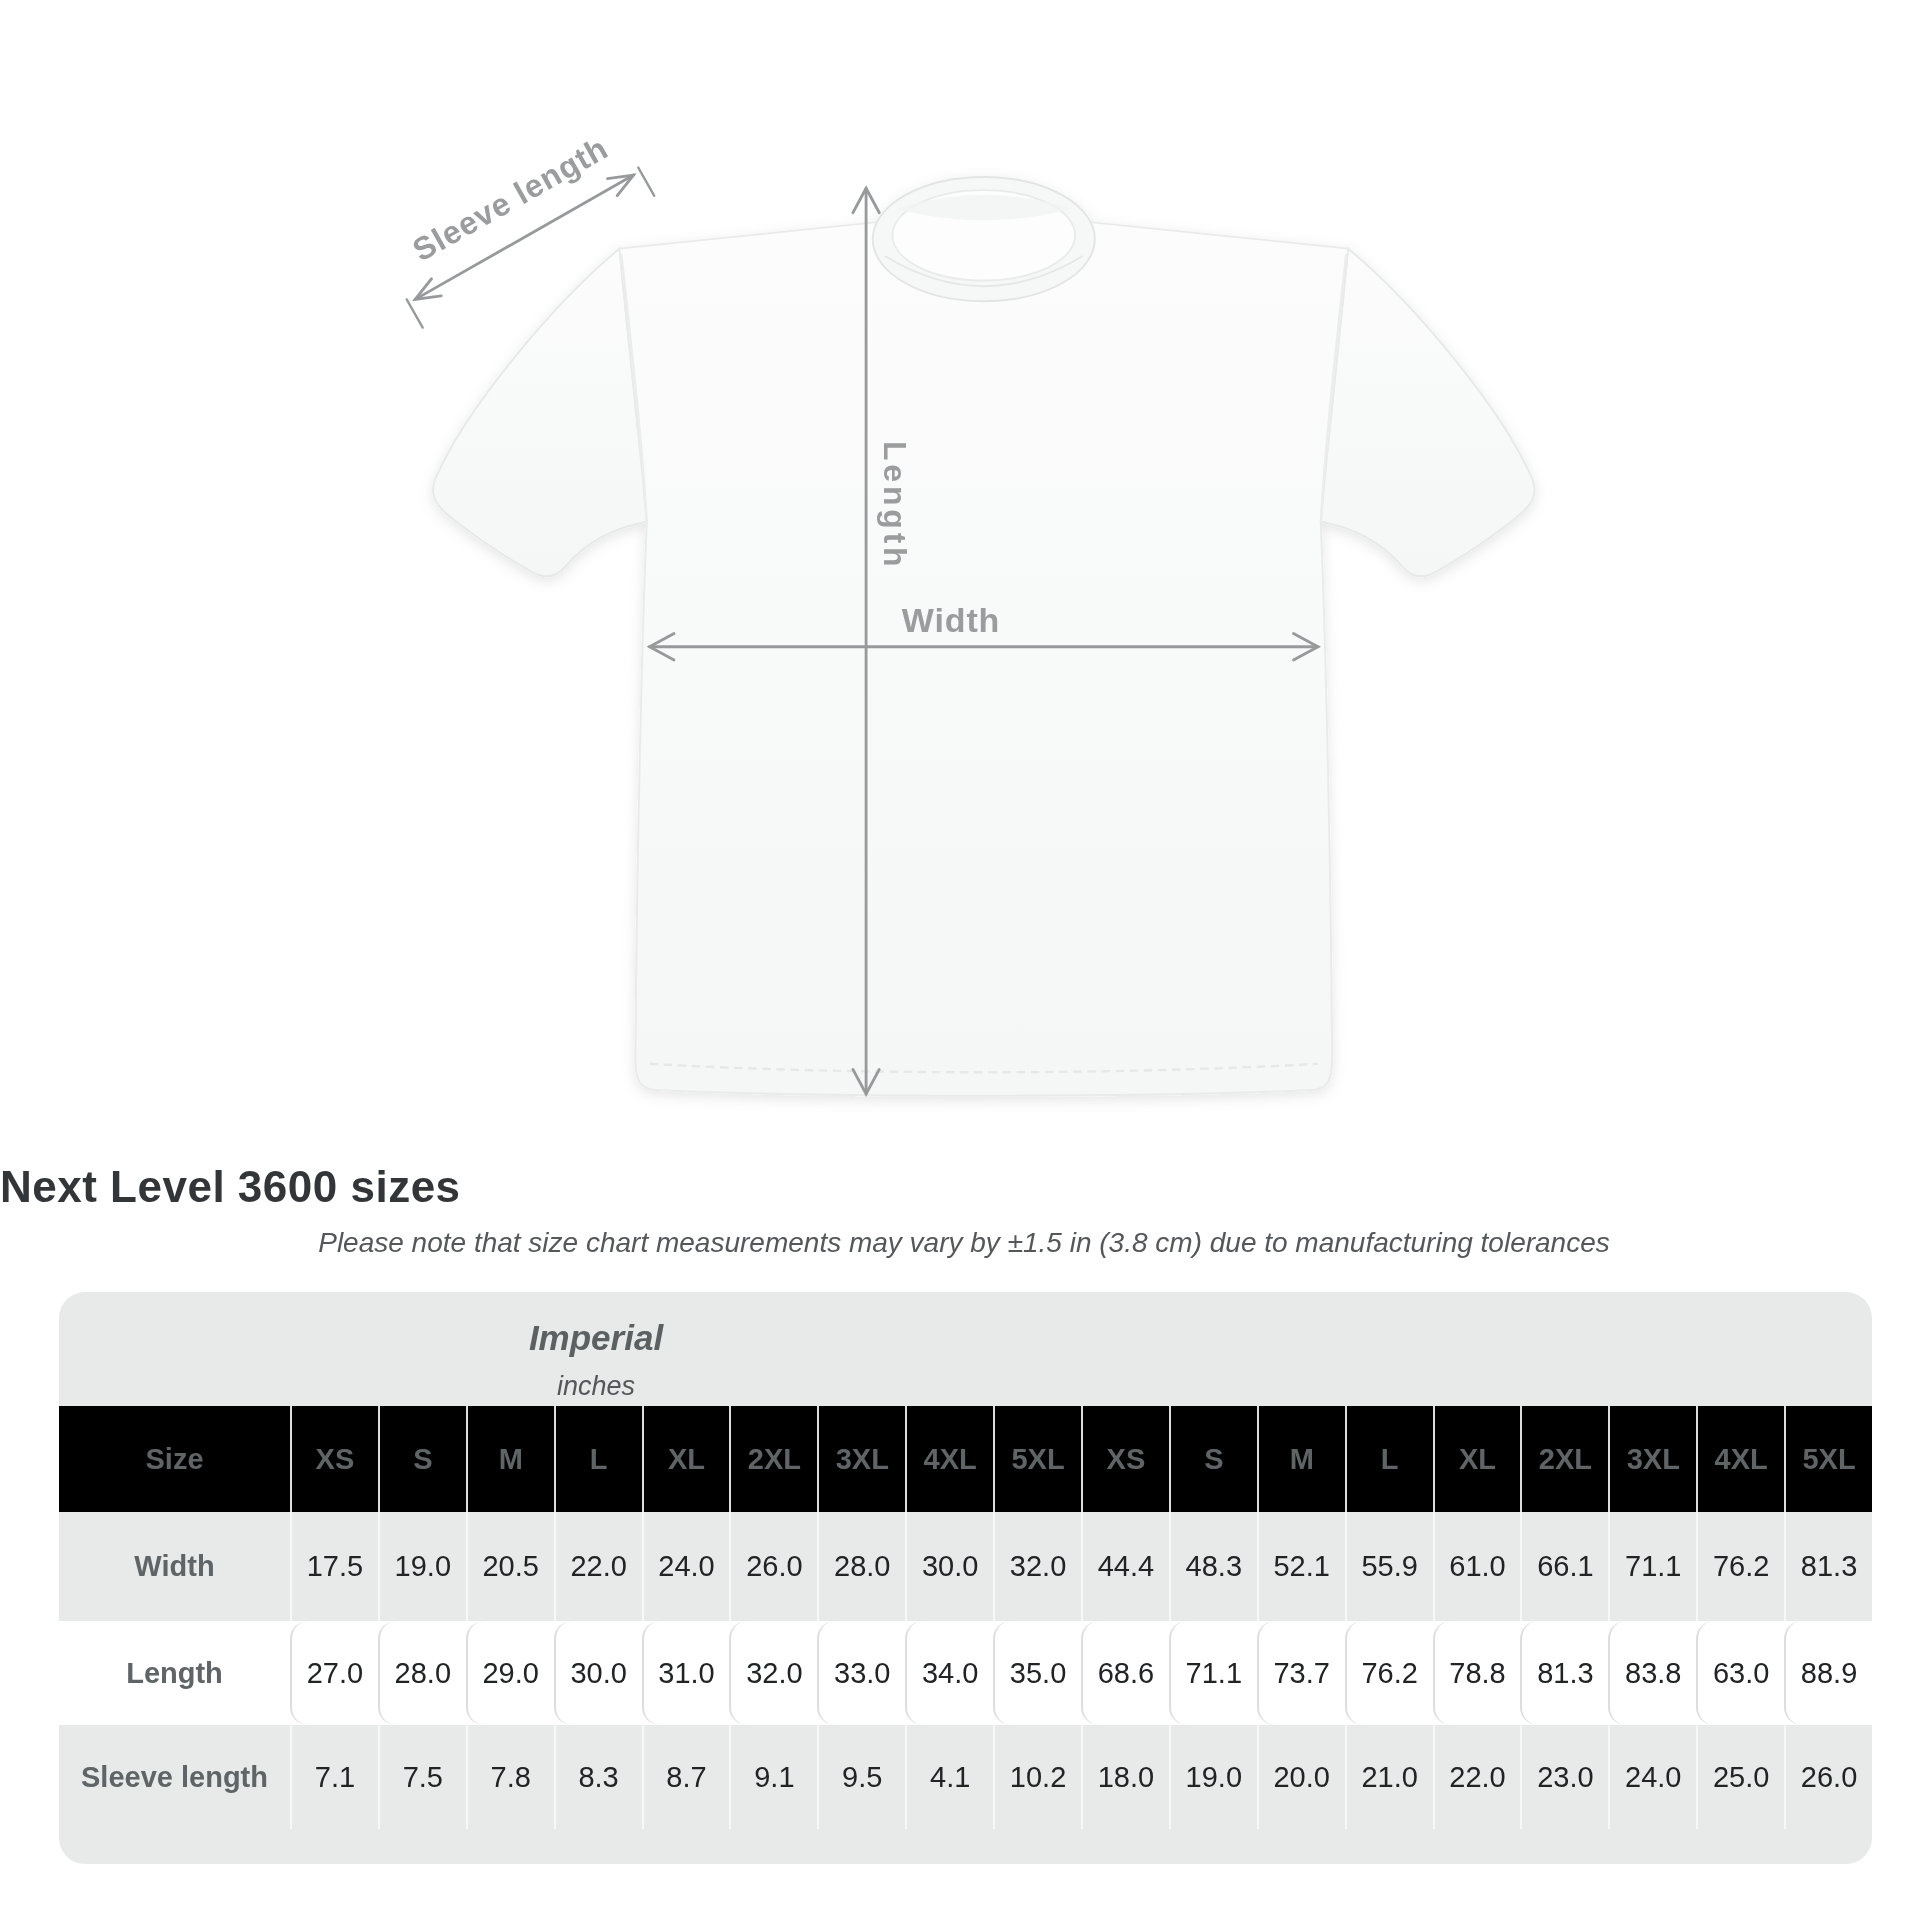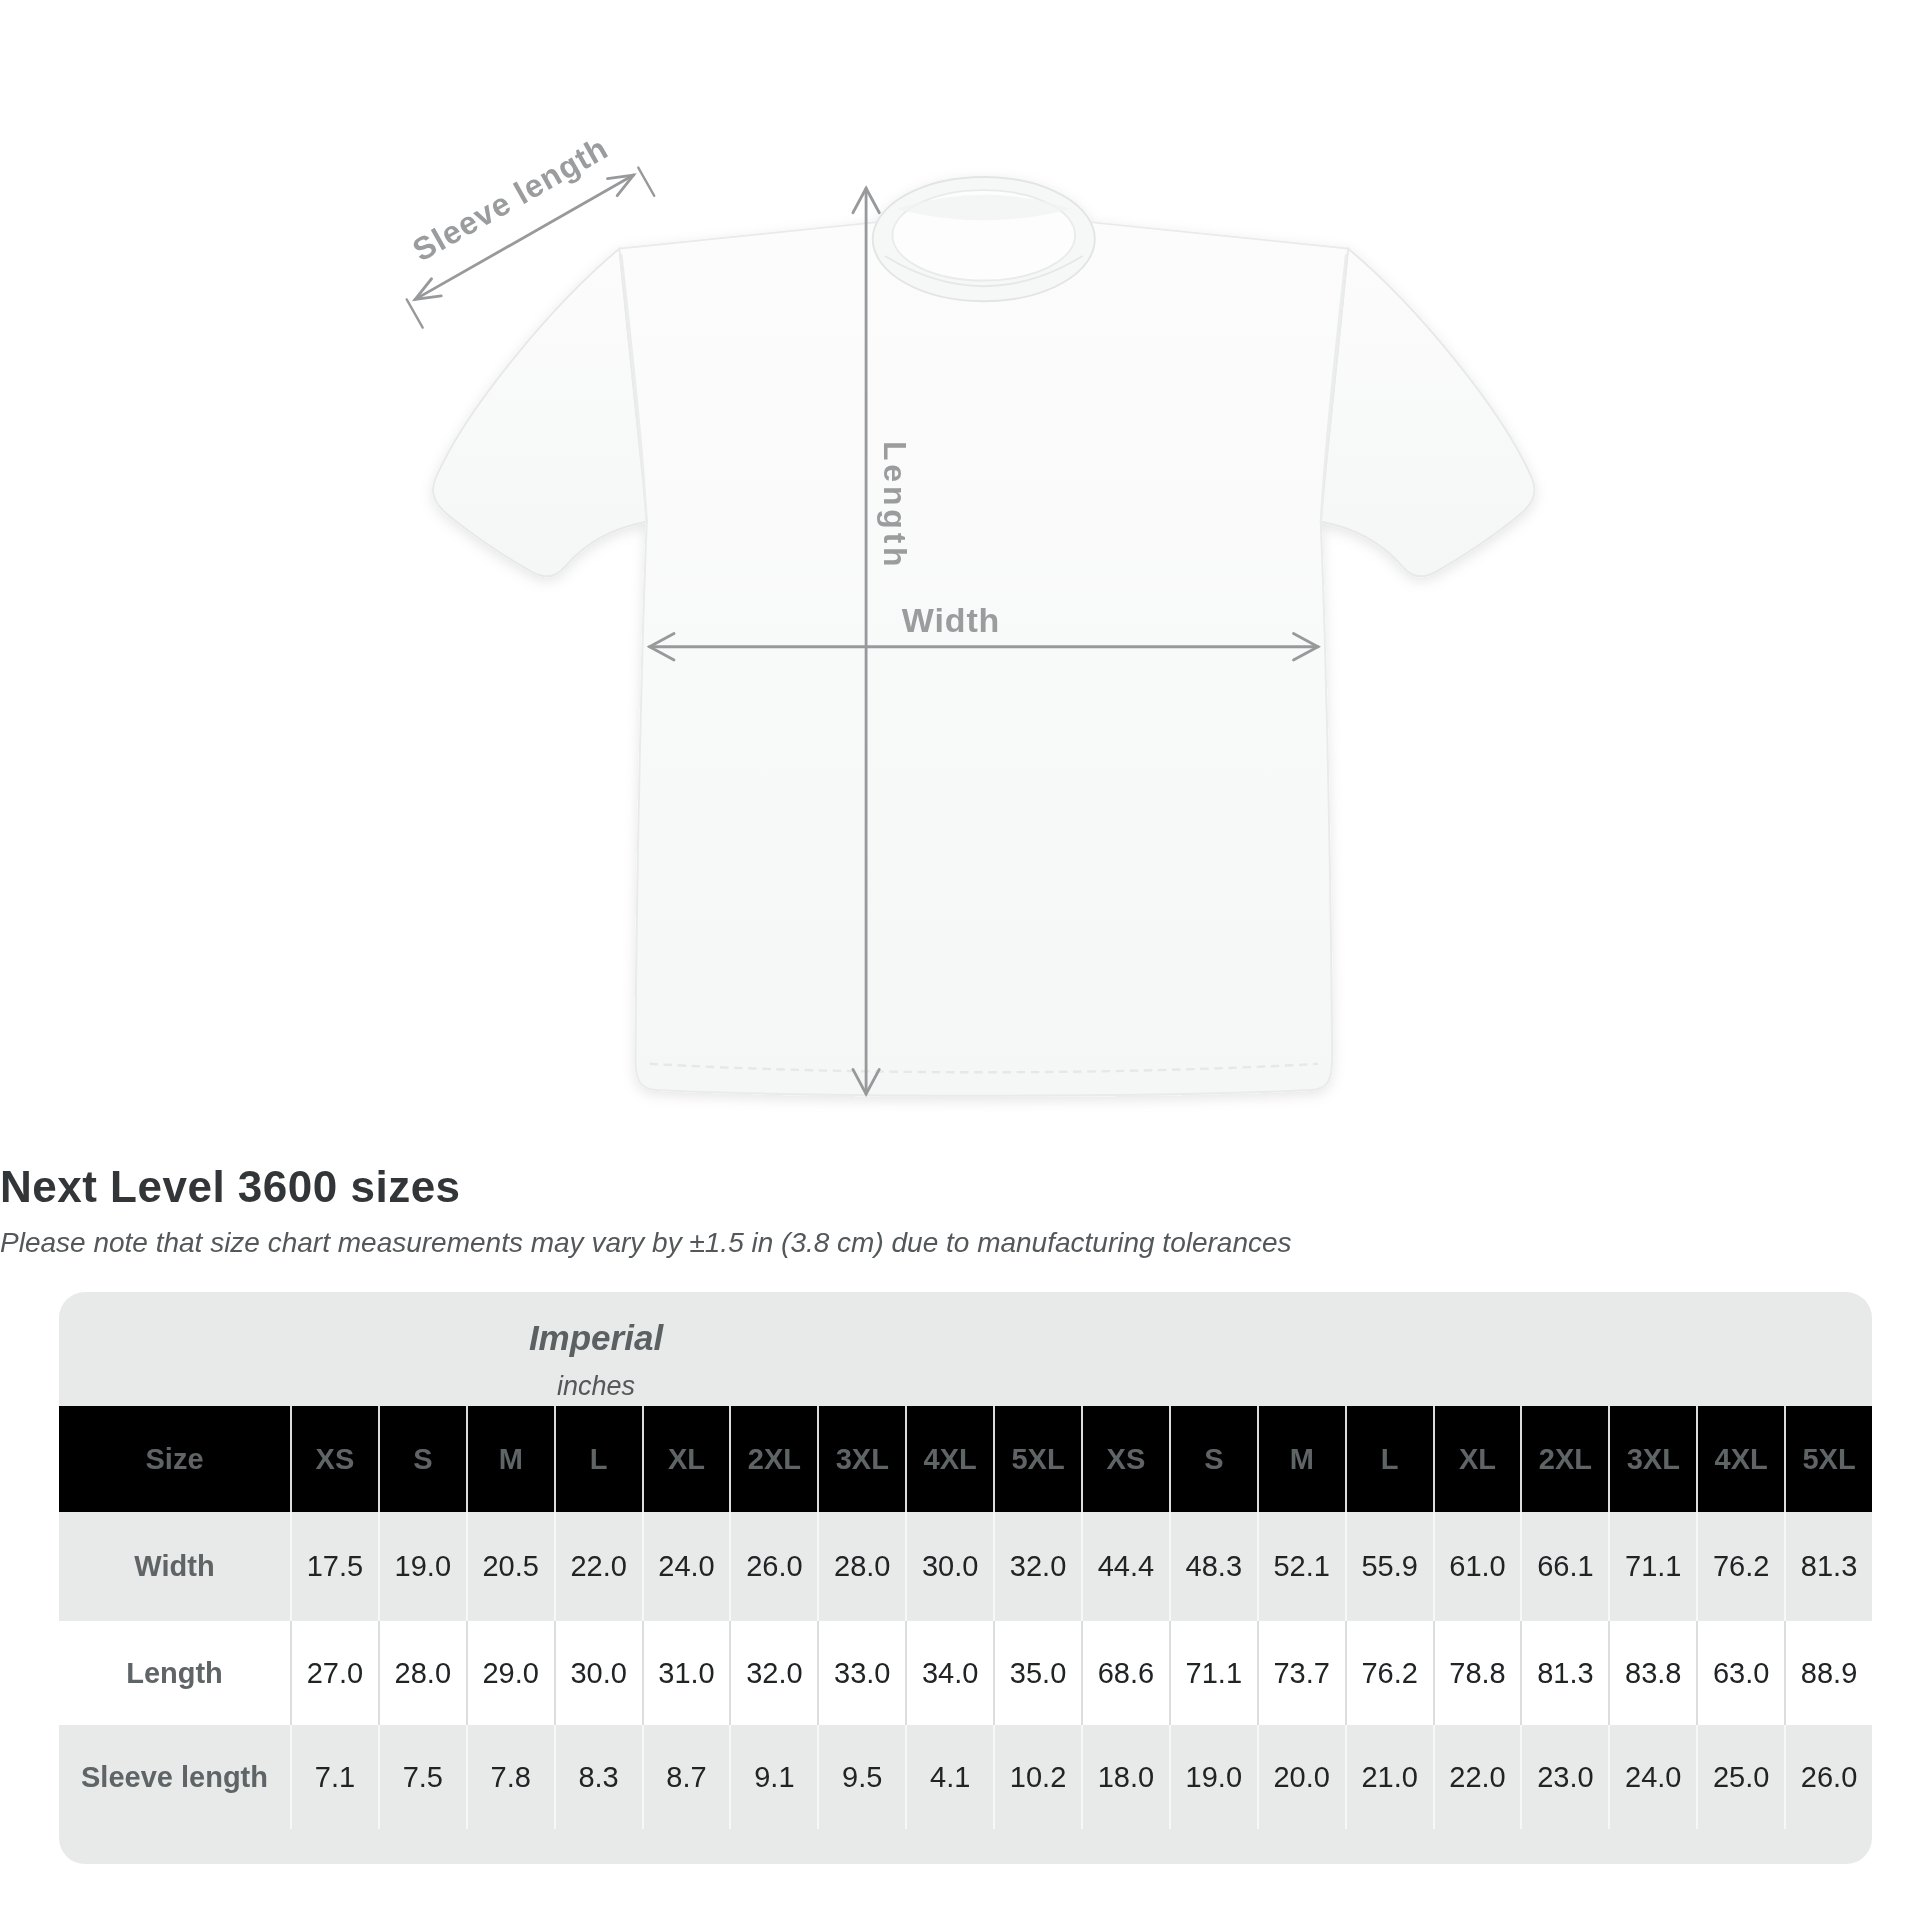--- a/index.html
+++ b/index.html
@@ -16,21 +16,21 @@
     transform:rotate(-29.5deg);letter-spacing:0.9px;}
   #length-label{left:876px;top:441px;font-size:32px;letter-spacing:3.8px;
     writing-mode:vertical-rl;}
   #width-label{left:857px;top:601px;width:188px;text-align:center;font-size:34px;letter-spacing:0.9px;}
   
   #chart-title{
     position:absolute;left:0;right:0;top:1162px;text-align:left;
     font-size:44px;font-weight:bold;color:#333639;letter-spacing:0.5px;
   }
   #chart-subtitle{
-    position:absolute;left:0;right:0;top:1227px;
+    position:absolute;left:0;right:0;top:1227px;text-align:center;
     font-size:28px;font-style:italic;color:#54585a;
   }
   
   #size-table{
     position:absolute;left:59px;top:1292px;width:1813px;height:572px;
     background:#e8e9e9;border-radius:26px;overflow:hidden;
   }
   #unit-band{position:relative;height:114px;}
   .unit-group{position:absolute;top:0;text-align:center;transform:translateX(-50%);}
   #unit-imperial{left:537px;}
@@ -44,21 +44,21 @@
   .trow:nth-child(3){height:104px;}
   .row-gray{background:#e8e9e9;}
   .row-white{background:#ffffff;}
   .cell{
     display:flex;align-items:center;justify-content:center;
     font-size:29px;color:#212425;
   }
   .cell.head{font-weight:bold;color:#5f6466;font-size:29px;}
   .label-cell{font-weight:bold;color:#5f6466;}
   #size-header-row .data-cell{border-left:2.8px solid #dcdedd;}
-  .row-white .data-cell{border-left:2.8px solid #dcdedd;}
+  .row-white .data-cell{border-left:2.8px solid #dcdedd;border-radius:18px;}
   .row-gray .data-cell{border-left:2.8px solid #f6f7f6;}
 </style>
 </head>
 <body>
 
 <svg id="shirt-svg" viewBox="0 0 2048 2048" xmlns="http://www.w3.org/2000/svg">
   <defs>
     <linearGradient id="bodyGrad" x1="0" y1="0" x2="0" y2="1">
       <stop offset="0" stop-color="#fcfcfd"></stop>
       <stop offset="1" stop-color="#f5f6f6"></stop>

